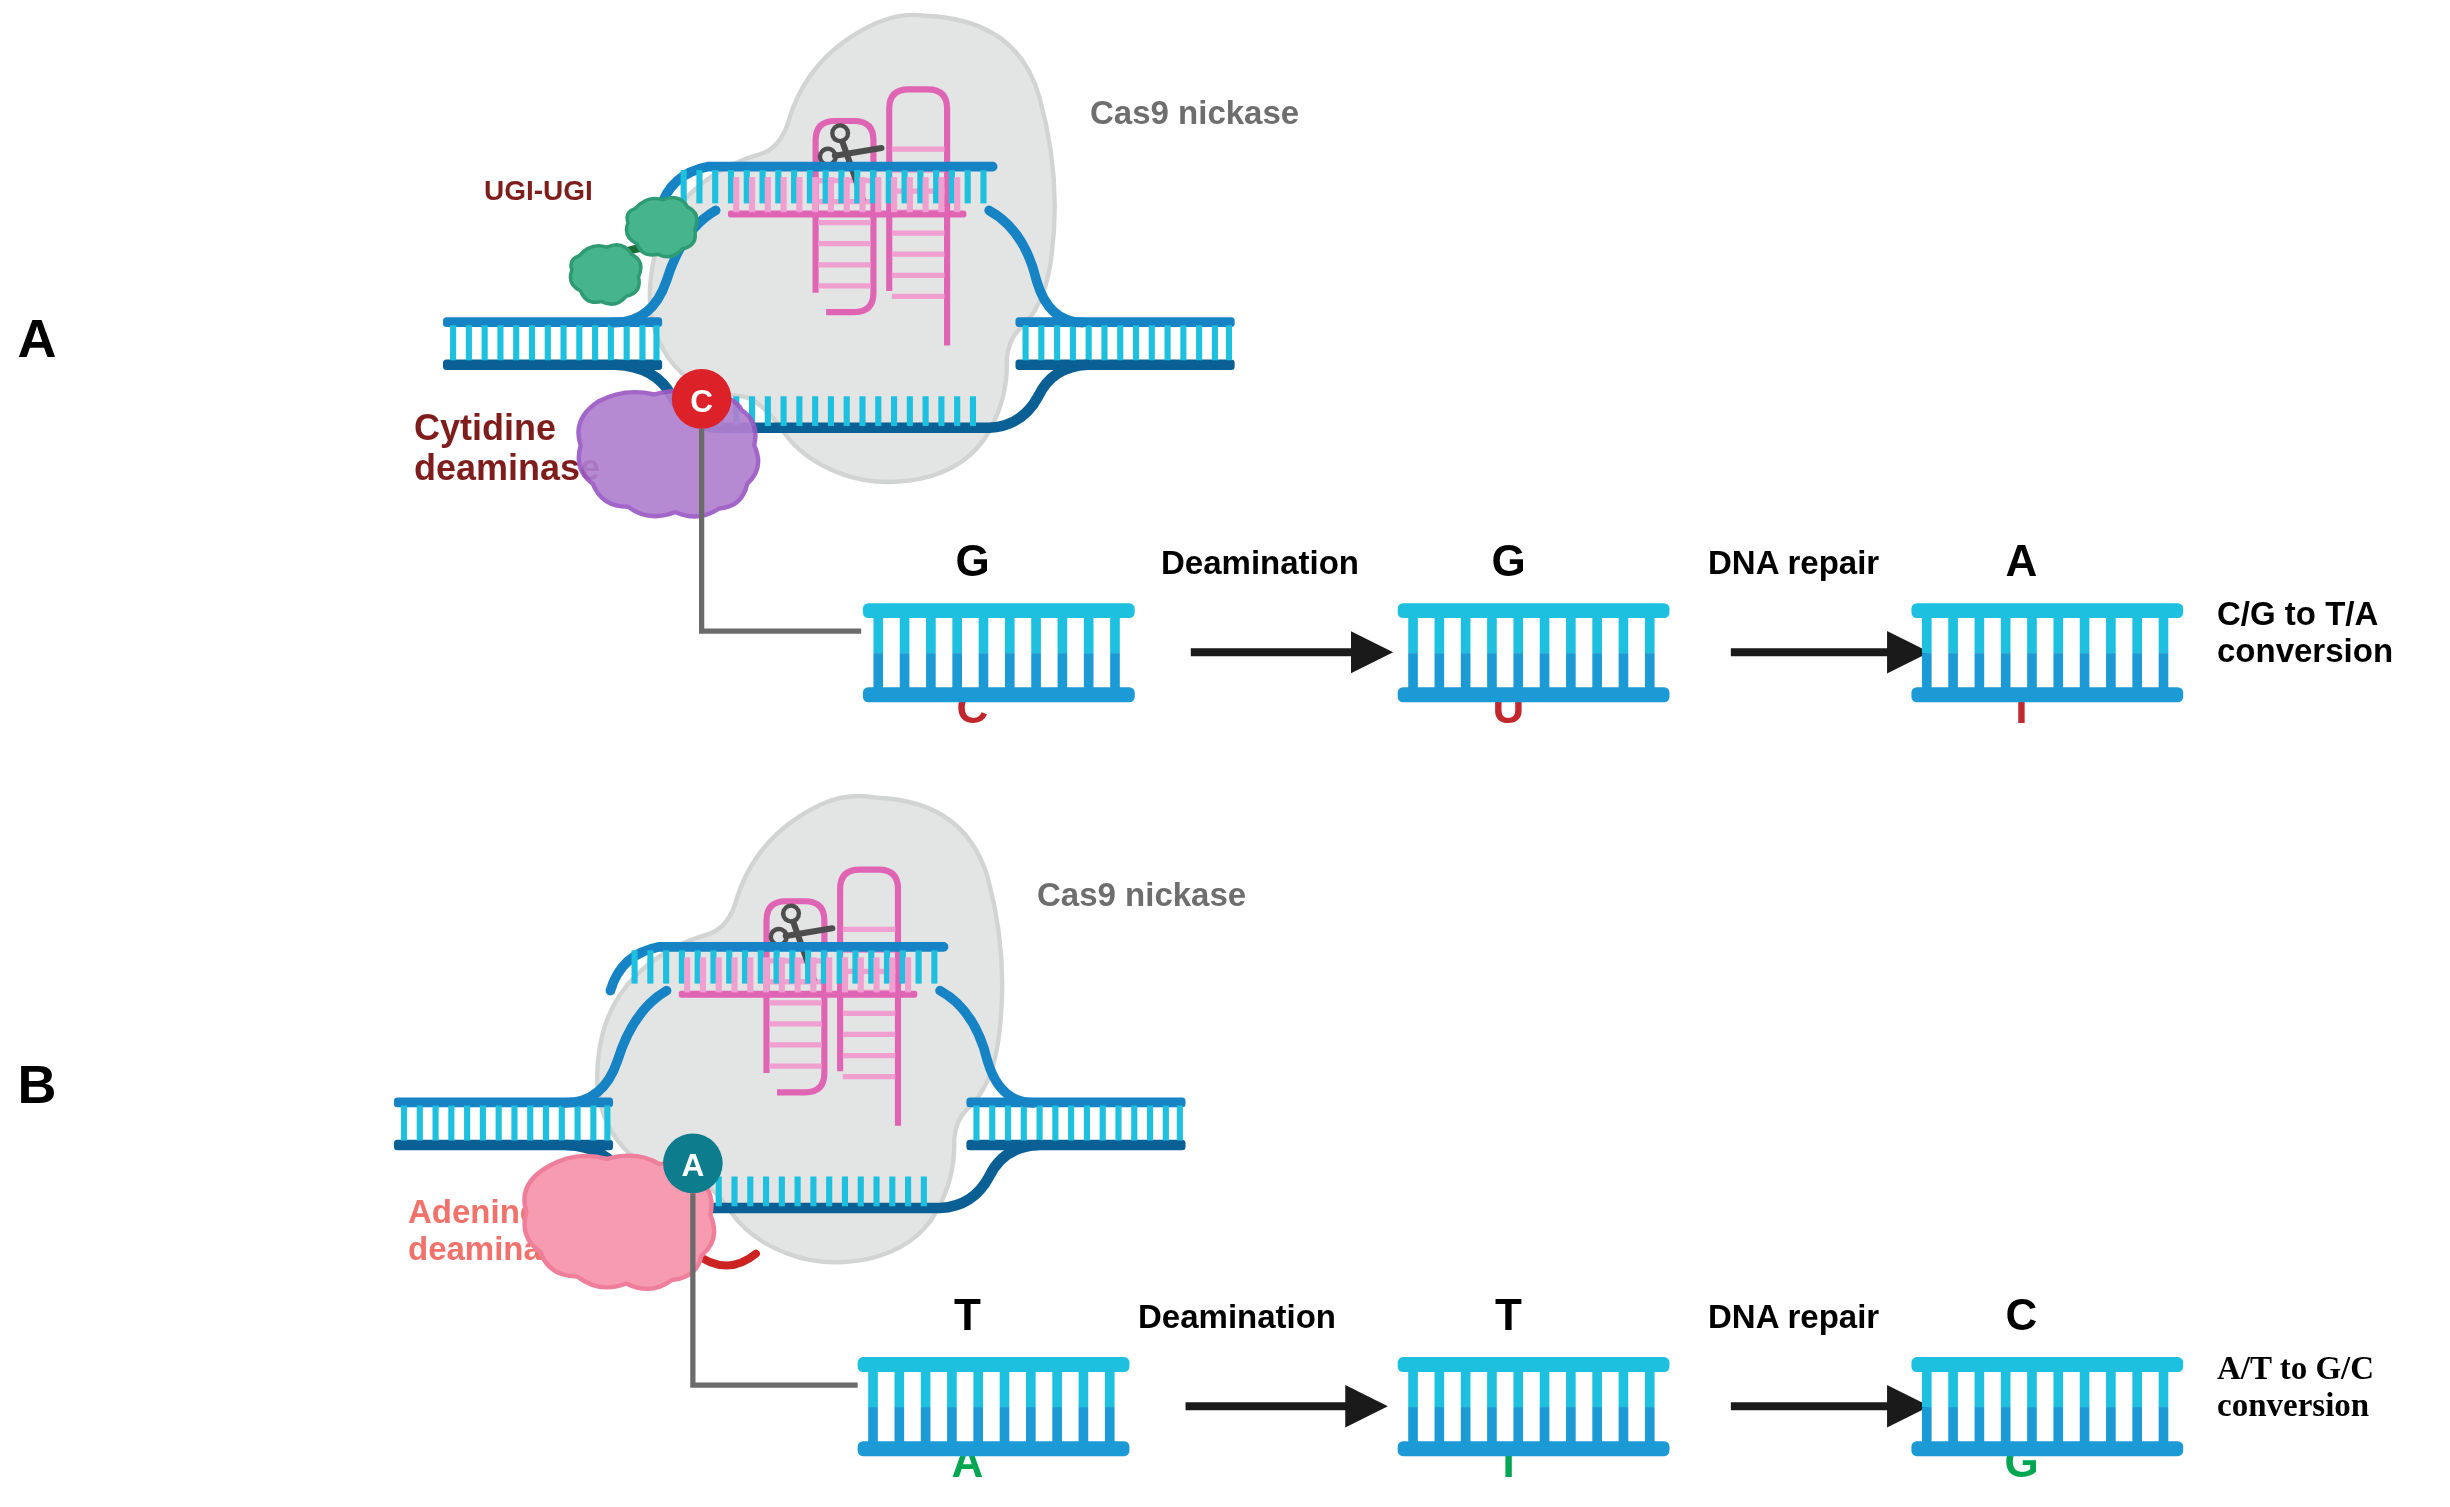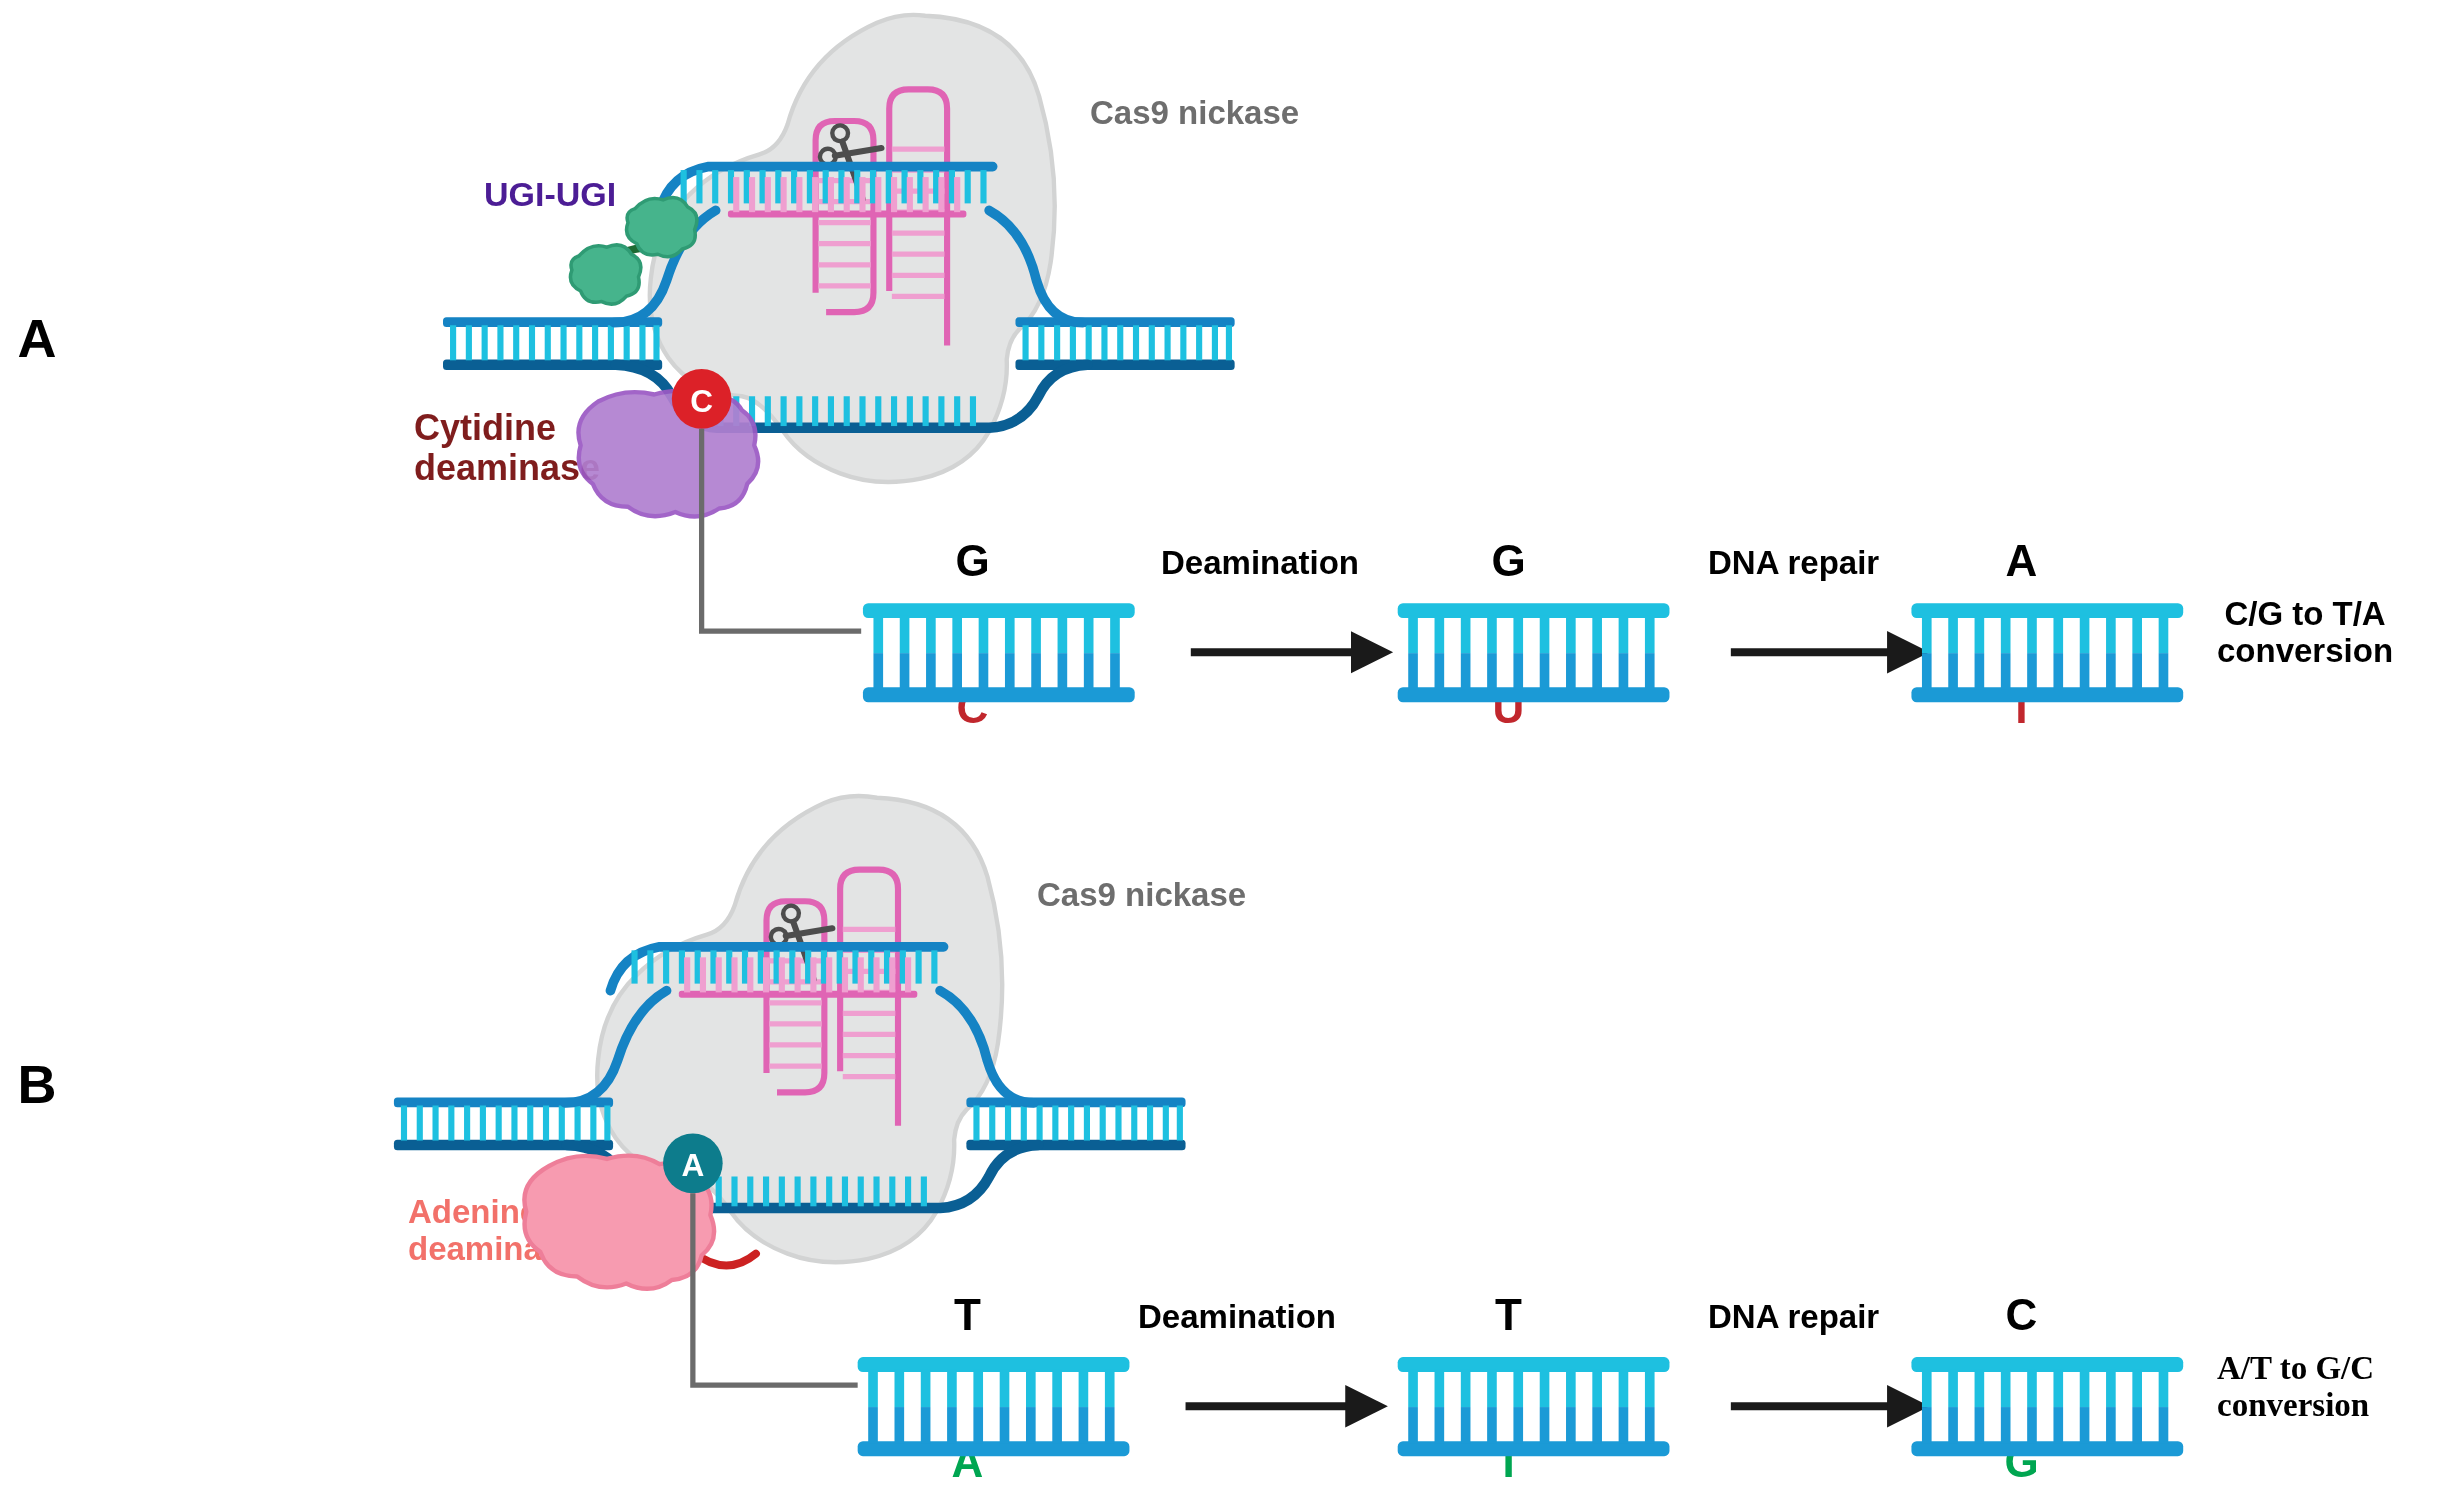--- a/index.html
+++ b/index.html
@@ -10,38 +10,38 @@
   .svg-layer{position:absolute;left:0;top:0;width:2450px;height:1507px;}
 </style>
 </head>
 <body>
 
 <div class="panel-letter" style="left:17.5px;top:311px;">A</div>
 <div class="panel-letter" style="left:17.5px;top:1057px;">B</div>
 
 <div class="lbl" style="left:849px;top:48px;font-size:35px;color:#e064b4;">gRNA</div>
 <div class="lbl" style="left:1090px;top:95px;font-size:33px;color:#6e6e6e;">Cas9 nickase</div>
-<div class="lbl" style="left:484px;top:175px;font-size:34px;color:#4c1d95;">UGI-UGI</div>
+<div class="lbl" style="left:484px;top:175px;font-size:28px;color:#7f1d1d;">UGI-UGI</div>
 <div class="lbl" style="left:414px;top:408px;font-size:36px;color:#7f1d1d;">Cytidine
 deaminase</div>
 
 <div class="lbl" style="left:955px;top:536px;font-size:44px;color:#000;text-align:center;width:35px;">G</div>
 <div class="lbl" style="left:955px;top:683px;font-size:44px;color:#c1272d;text-align:center;width:35px;">C</div>
 
 <div class="lbl" style="left:1161px;top:545px;font-size:33px;color:#000;">Deamination</div>
 
 <div class="lbl" style="left:1491px;top:536px;font-size:44px;color:#000;text-align:center;width:35px;">G</div>
 <div class="lbl" style="left:1491px;top:683px;font-size:44px;color:#c1272d;text-align:center;width:35px;">U</div>
 
 <div class="lbl" style="left:1708px;top:545px;font-size:33px;color:#000;">DNA repair</div>
 
 <div class="lbl" style="left:2004px;top:536px;font-size:44px;color:#000;text-align:center;width:35px;">A</div>
 <div class="lbl" style="left:2004px;top:683px;font-size:44px;color:#c1272d;text-align:center;width:35px;">T</div>
 
-<div class="lbl" style="left:2217px;top:596px;font-size:33px;color:#000;text-align:center;">C/G to T/A
+<div class="lbl" style="left:2217px;top:596px;font-size:33px;color:#000;">C/G to T/A
 conversion</div>
 
 <div class="lbl" style="left:840px;top:830px;font-size:35px;color:#e064b4;">gRNA</div>
 <div class="lbl" style="left:1037px;top:877px;font-size:33px;color:#6e6e6e;">Cas9 nickase</div>
 <div class="lbl" style="left:408px;top:1194px;font-size:33px;color:#f2716a;">Adenine
 deaminase</div>
 
 <div class="lbl" style="left:950px;top:1290px;font-size:44px;color:#000;text-align:center;width:35px;">T</div>
 <div class="lbl" style="left:950px;top:1437px;font-size:44px;color:#00a651;text-align:center;width:35px;">A</div>
 

